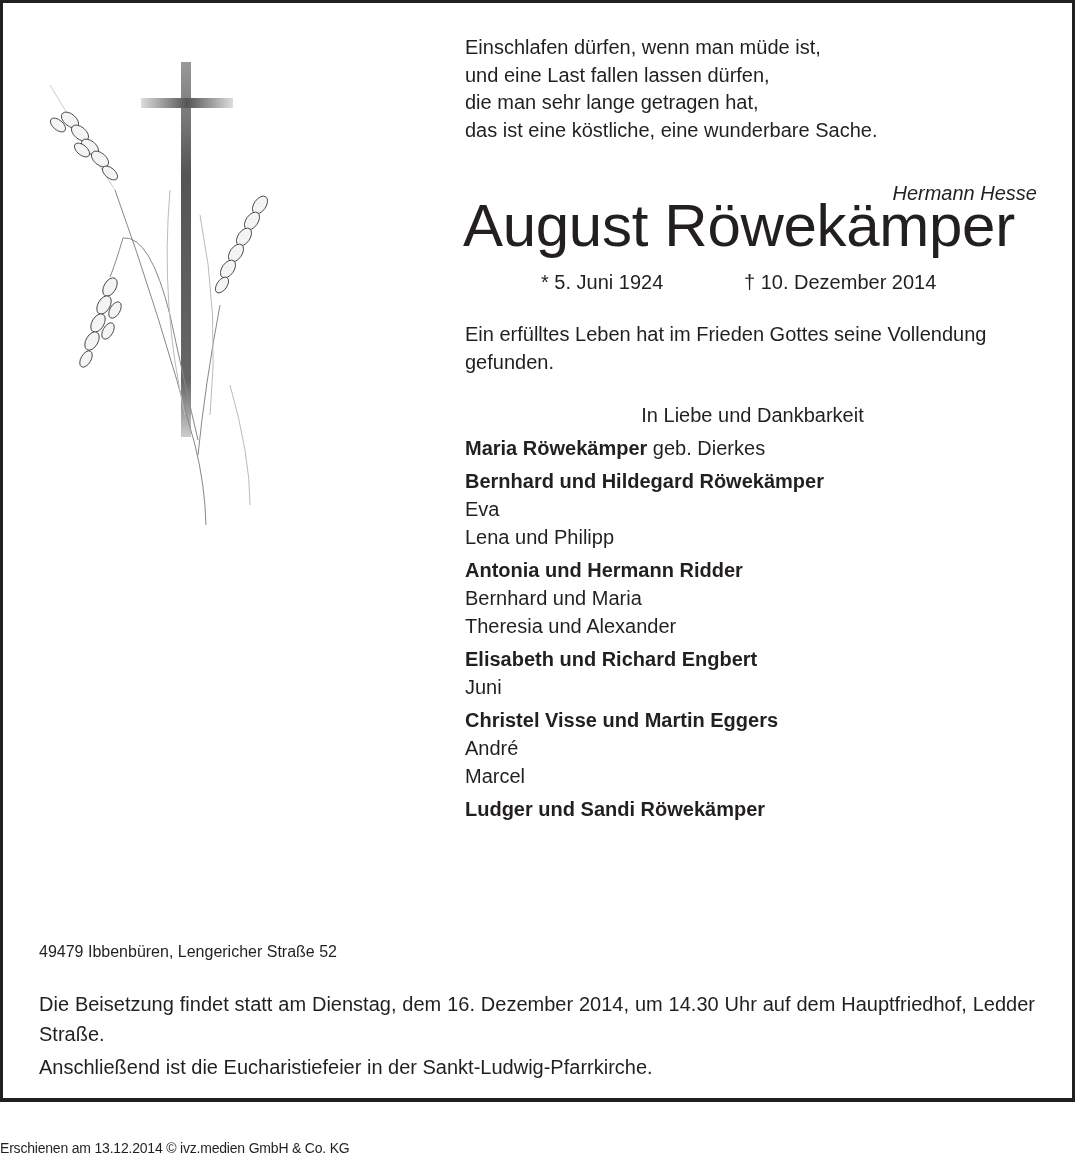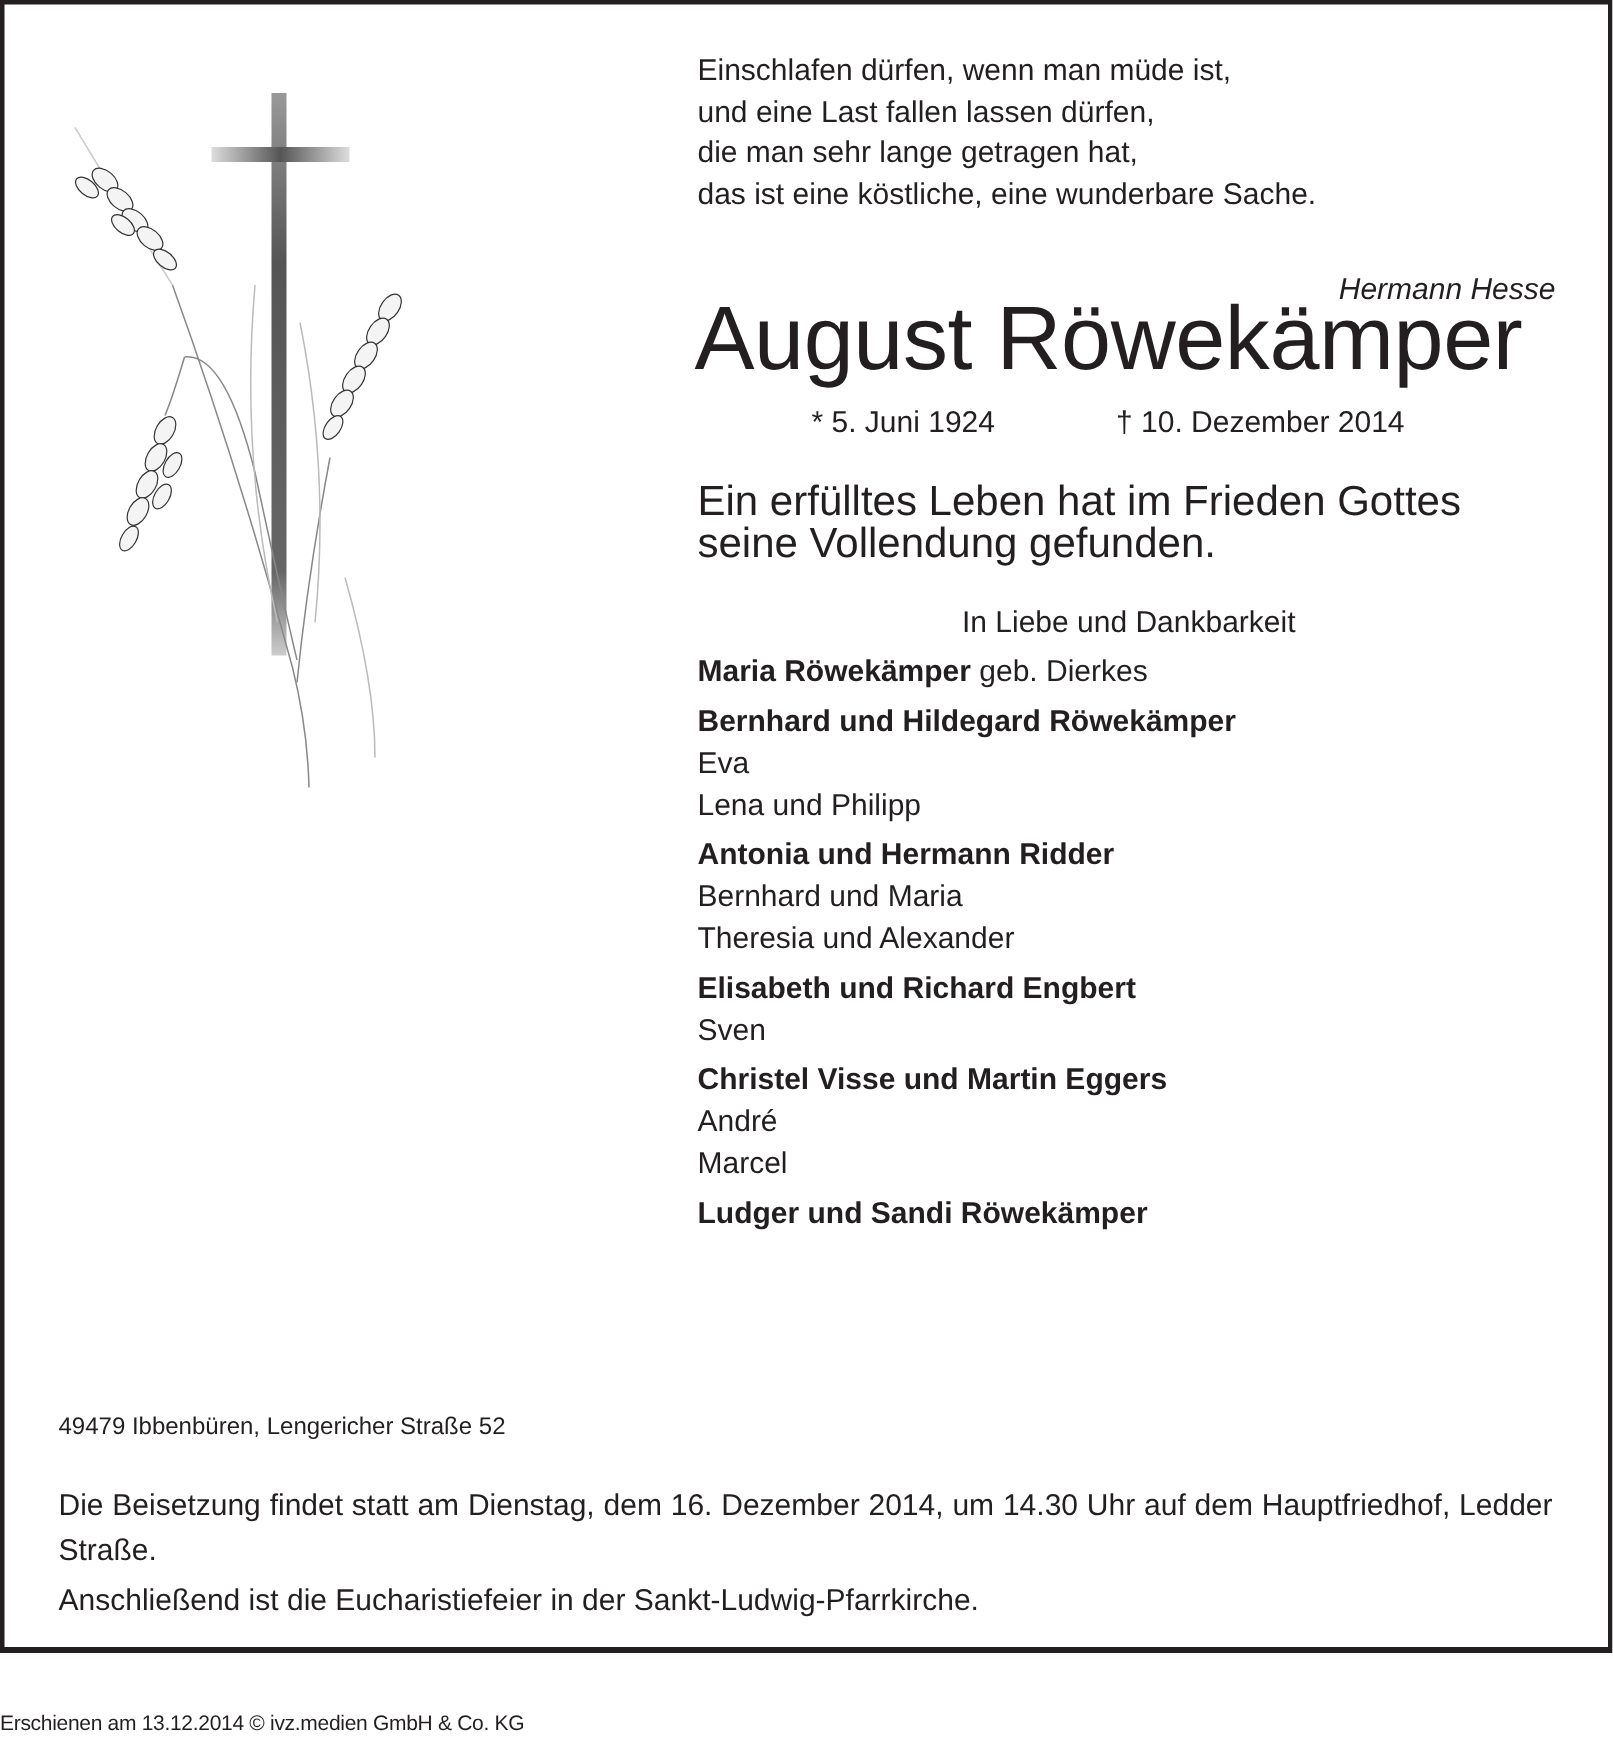--- a/index.html
+++ b/index.html
@@ -12,21 +12,21 @@
   .quote { position:absolute; left:465px; top:34px; width:572px;
            font-size:20px; line-height:27.5px; }
   .quote-line { display:block; white-space:nowrap; }
   .quote-author { display:block; text-align:right; font-style:italic;margin-top:36px; }
   .name { position:absolute; left:463px; top:190px; font-size:60px;
           line-height:72px; white-space:nowrap; letter-spacing:-0.3px; }
   .dates { position:absolute; top:269px; font-size:20px; line-height:26px; white-space:nowrap; }
   .born { left:541px; }
   .died { left:744px; }
   .epitaph { position:absolute; left:465px; top:320px; width:575px;
-             font-size:28px; line-height:28px; }
+             font-size:20px; line-height:28px; }
   .mourners { position:absolute; left:465px; top:401px; width:575px;
               font-size:20px; line-height:28px; }
   .intro { display:block; margin-bottom:5px;text-align:center; }
   .group { margin-bottom:5px; }
   .group .head { display:block; }
   .bold { font-weight:bold; }
   .group .member { display:block; }
   .address { position:absolute; left:39px; top:938px; font-size:16px; line-height:28px; white-space:nowrap; }
   .funeral { position:absolute; left:39px; top:989px; width:996px;
              font-size:20px; line-height:30px; text-align:justify; }
@@ -126,21 +126,21 @@
 
   <div class="group">
     <span class="head bold">Antonia und Hermann Ridder</span>
     <span class="member">Bernhard und Maria</span>
     <span class="member">Theresia und Alexander</span>
   </div>
 
 
   <div class="group">
     <span class="head bold">Elisabeth und Richard Engbert</span>
-    <span class="member">Sven</span>
+    <span class="member">Juni</span>
   </div>
 
   <div class="group">
     <span class="head bold">Christel Visse und Martin Eggers</span>
     <span class="member">André</span>
     <span class="member">Marcel</span>
   </div>
 
   <div class="group">
     <span class="head bold">Ludger und Sandi Röwekämper</span>

